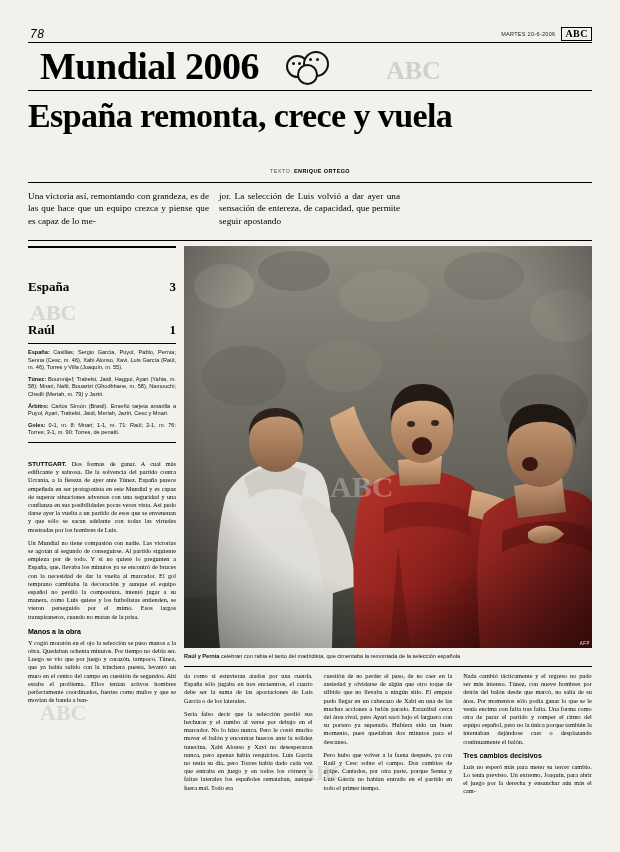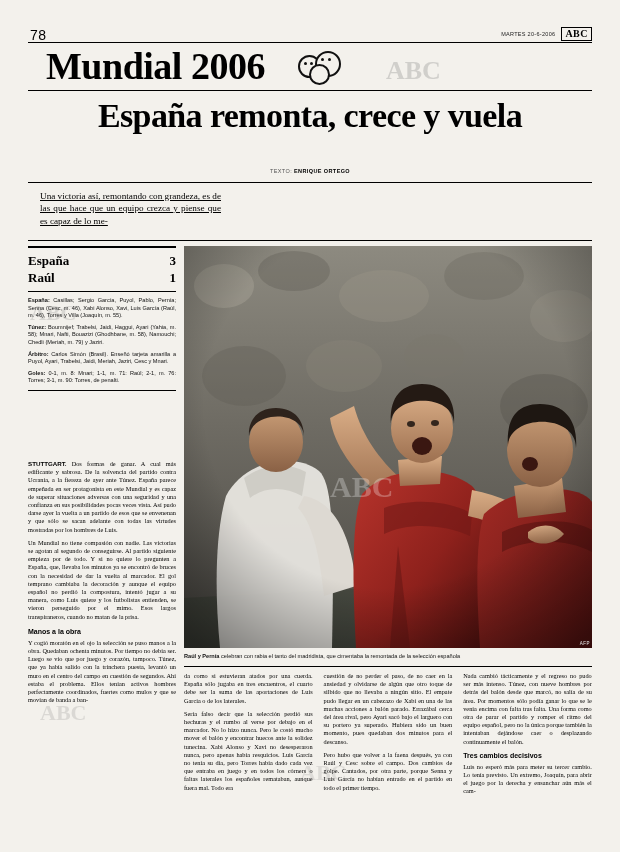--- a/index.html
+++ b/index.html
@@ -28,24 +28,25 @@
     left: 28px; top: 26px;
     width: 564px;
     height: 16px;
     border-bottom: 1px solid #000;
     display: flex;
     align-items: flex-start;
     justify-content: space-between;
   }
   .folio {
     font-family: "Liberation Sans", sans-serif;
-    font-size: 14px;
+    font-size: 12px;
     letter-spacing: 0.5px;
     padding-left: 2px;
     padding-top: 1px;
+    font-style: italic;
   }
   .topbar-right {
     display: flex;
     align-items: center;
     gap: 6px;
     padding-top: 1px;
   }
   .dateline {
     font-family: "Liberation Sans", sans-serif;
     font-size: 5.5px;
@@ -64,21 +65,21 @@
   
   .masthead {
     position: absolute;
     left: 28px; top: 44px;
     width: 564px;
     height: 44px;
     display: flex;
     align-items: center;
   }
   .masthead h1 {
-    margin: 18px;
+    margin: 12px;
     font-family: "Liberation Serif", serif;
     font-weight: bold;
     font-size: 38px;
     letter-spacing: -0.5px;
     line-height: 40px;
   }
   .mascot {
     margin-left: 14px;
     position: relative;
     width: 46px;
@@ -107,21 +108,21 @@
     position: absolute;
     left: 28px; top: 90px;
     width: 564px;
     border-top: 1px solid #000;
   }
   
   .headline {
     position: absolute;
     left: 28px; top: 96px;
     width: 564px;
-    text-align: center;
+    text-align: left;
   }
   .headline h2 {
     margin: 0;
     font-family: "Liberation Serif", serif;
     font-weight: bold;
     font-size: 34px;
     letter-spacing: -0.6px;
     line-height: 40px;
   }
   .byline {
@@ -137,25 +138,24 @@
   .byline .nm { font-weight: bold; }
   .rule-under-head {
     position: absolute;
     left: 28px; top: 182px;
     width: 564px;
     border-top: 1px solid #000;
   }
   
   .lead {
     position: absolute;
-    left: 40px; top: 190px;
+    left: 28px; top: 190px;
     width: 564px;
     display: flex;
     gap: 10px;
-    text-decoration: underline;
   }
   .lead .col {
     width: 181px;
     font-family: "Liberation Serif", serif;
     font-size: 9.2px;
     line-height: 12.4px;
     text-align: justify;
   }
   .rule-under-lead {
     position: absolute;
@@ -176,21 +176,21 @@
   }
   .ficha-row {
     display: flex;
     justify-content: space-between;
     align-items: baseline;
     font-family: "Liberation Serif", serif;
     font-weight: bold;
     font-size: 13px;
     line-height: 17px;
   }
-  .ficha-row .team { letter-spacing: 0px; }
+  .ficha-row .team { letter-spacing: 0px; margin-top: 26px; }
   .ficha-row .score { font-size: 13px; }
   .ficha-text {
     margin-top: 5px;
     font-family: "Liberation Sans", sans-serif;
     font-size: 5.6px;
     line-height: 7.6px;
     text-align: justify;
     color: #111;
   }
   .ficha-text p { margin: 0 0 4px 0; }
@@ -326,20 +326,21 @@
     <h2>España remonta, crece y vuela</h2>
   </div>
   <div class="byline">
     <span class="lbl">TEXTO:</span>
     <span class="nm">ENRIQUE ORTEGO</span>
   </div>
   <div class="rule-under-head"></div>
 
   <div class="lead">
     <div class="col">Una victoria así, remontando con grandeza, es de las que hace que un equipo crezca y piense que es capaz de lo me-</div>
+    <div class="col">jor. La selección de Luis volvió a dar ayer una sensación de entereza, de capacidad, que permite seguir apostando</div>
   </div>
   <div class="rule-under-lead"></div>
 
   <div class="ficha">
     <div class="ficha-box">
       <div class="ficha-row">
         <span class="team">España</span>
         <span class="score">3</span>
       </div>
       <div class="ficha-row">

